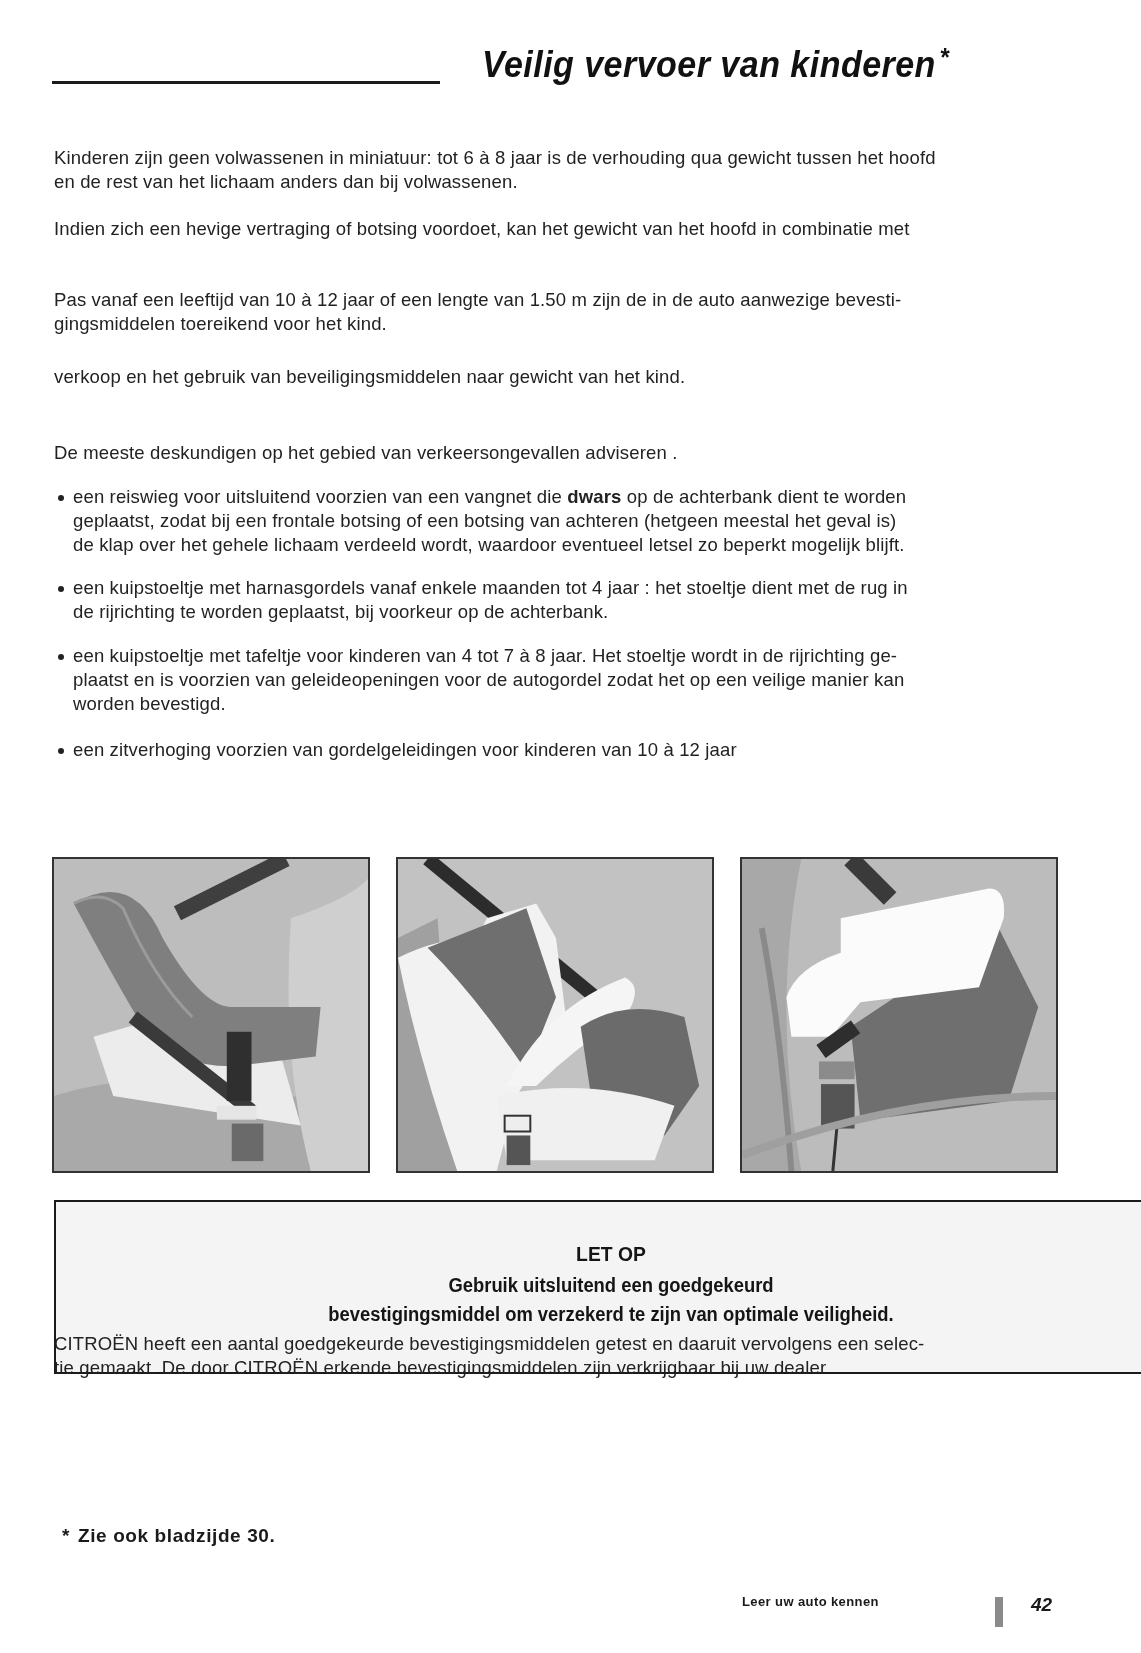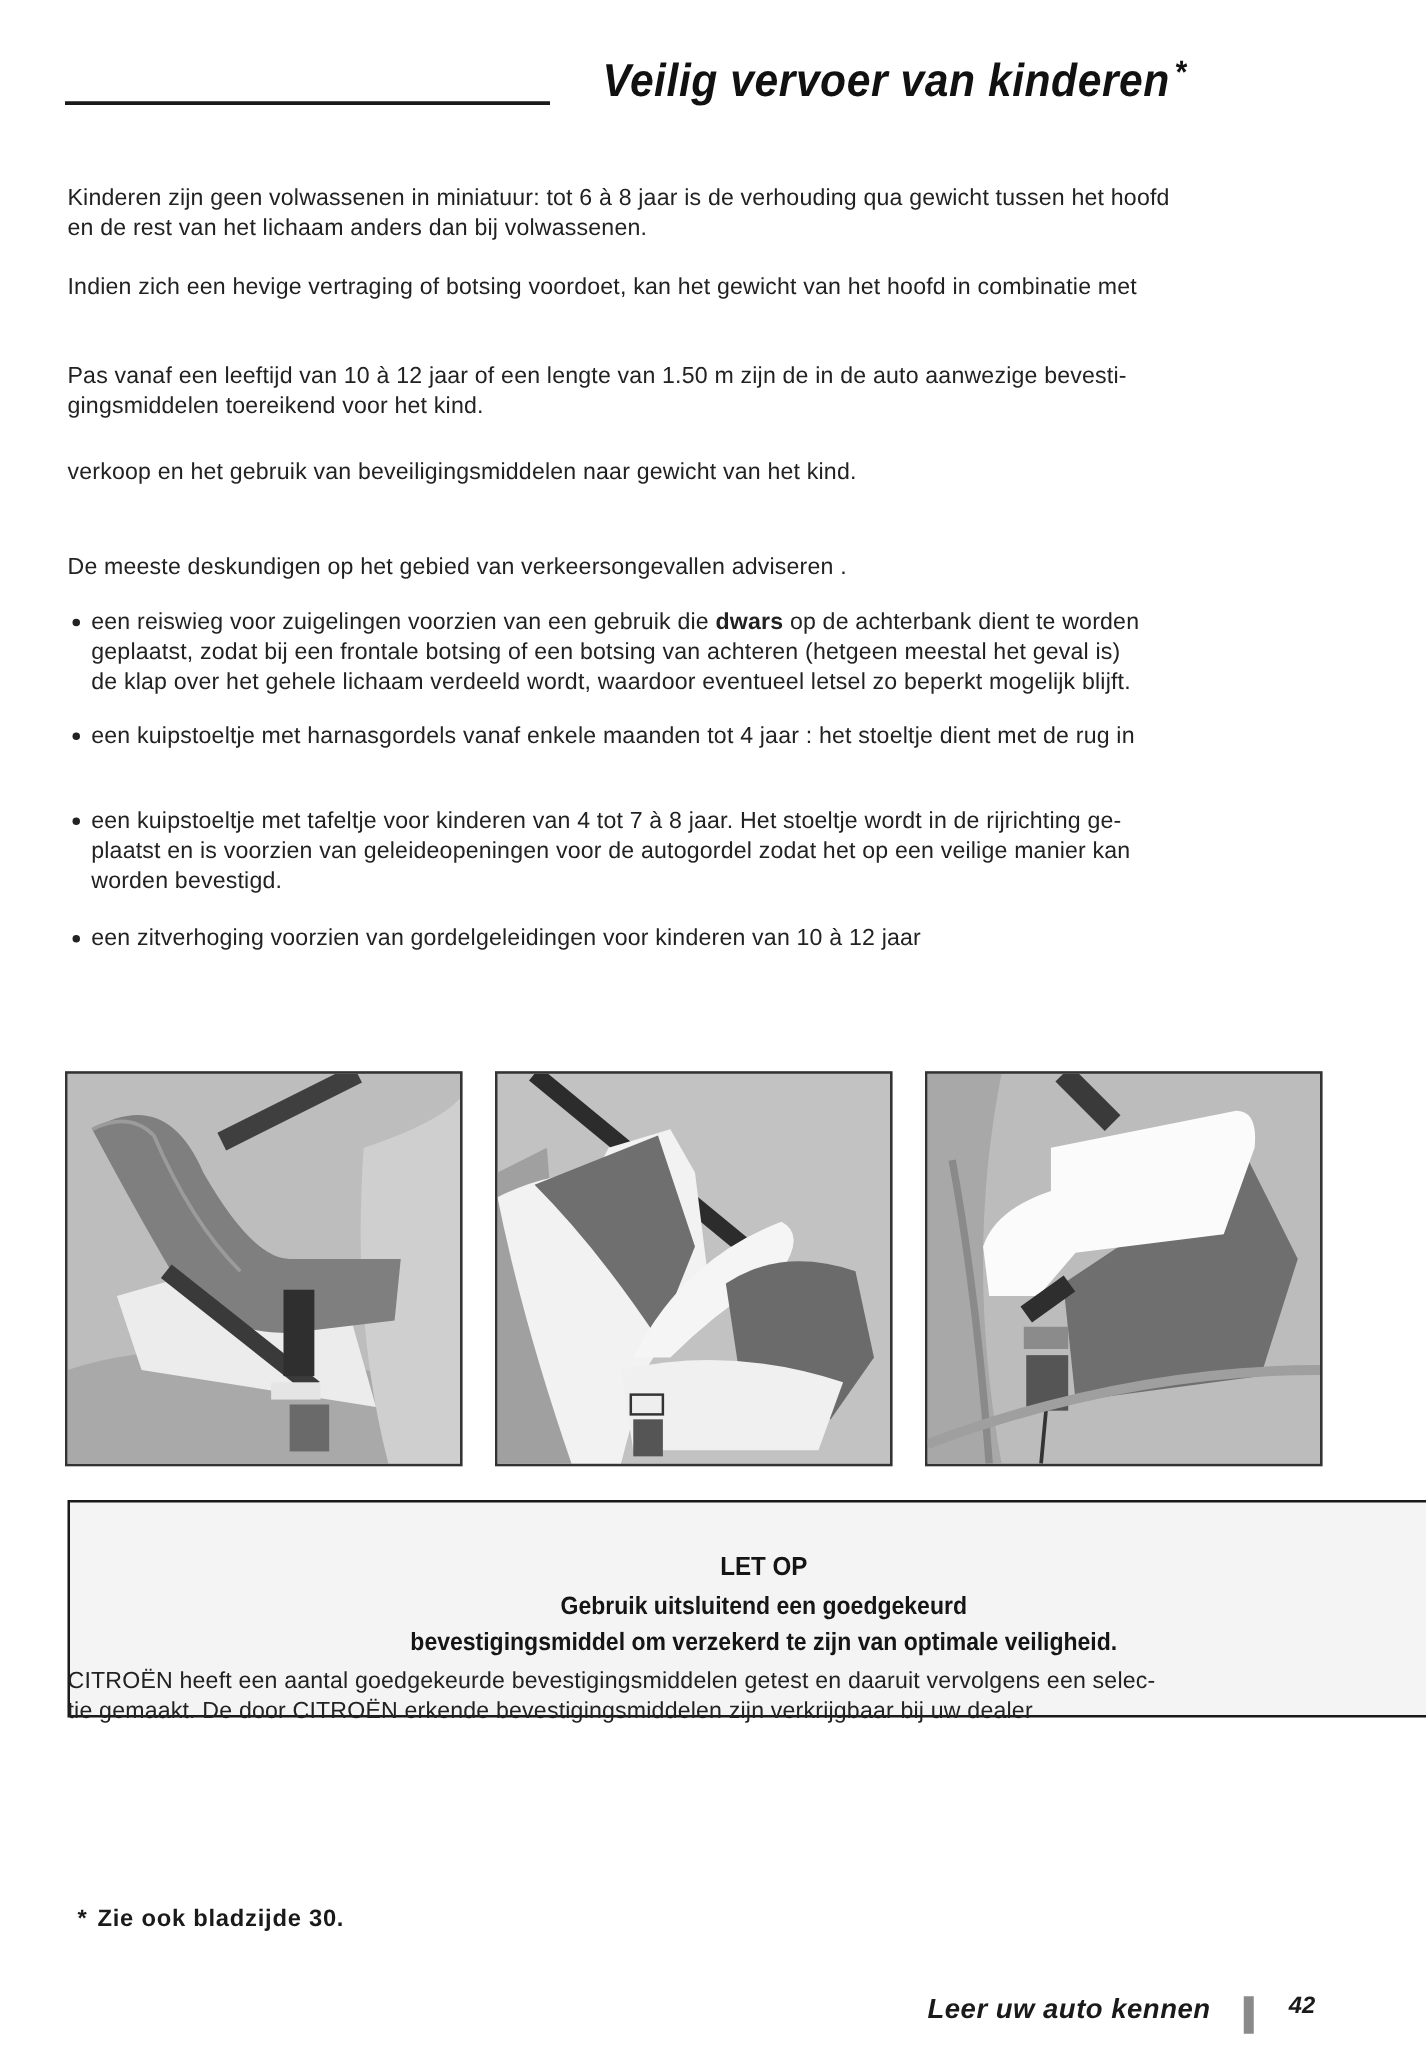--- a/index.html
+++ b/index.html
@@ -125,22 +125,21 @@
       color: #1a1a1a;
       letter-spacing: 0.6px;
     }
     .footnote .star { margin-right: 8px; }
     .footer-section {
       position: absolute;
       left: 742px;
       top: 1594px;
       font-family: "Liberation Sans", sans-serif;
       font-weight: bold;
-      font-style: italic;
-      font-size: 22px;
+      font-size: 13px;
       color: #1a1a1a;
       letter-spacing: 0.4px;
     }
     .footer-bar {
       position: absolute;
       left: 995px;
       top: 1597px;
       width: 8px;
       height: 30px;
       background: #8a8a8a;
@@ -179,28 +178,29 @@
 <div class="body-text" style="top:365px">
   <div>verkoop en het gebruik van beveiligingsmiddelen naar gewicht van het kind.</div>
 </div>
 
 <div class="body-text" style="top:441px">
   <div>De meeste deskundigen op het gebied van verkeersongevallen adviseren .</div>
 </div>
 
 <div class="bullet" style="top:485px">
   <span class="dot"></span>
-  <div><span>een reiswieg voor zuigelingen voorzien van een gebruik die </span><b>dwars</b><span> op de achterbank dient te worden</span></div>
+  <div><span>een reiswieg voor uitsluitend voorzien van een vangnet die </span><b>dwars</b><span> op de achterbank dient te worden</span></div>
   <div>geplaatst, zodat bij een frontale botsing of een botsing van achteren (hetgeen meestal het geval is)</div>
   <div>de klap over het gehele lichaam verdeeld wordt, waardoor eventueel letsel zo beperkt mogelijk blijft.</div>
 </div>
 
 <div class="bullet" style="top:576px">
   <span class="dot"></span>
   <div>een kuipstoeltje met harnasgordels vanaf enkele maanden tot 4 jaar : het stoeltje dient met de rug in</div>
+  <div>de rijrichting te worden geplaatst, bij voorkeur op de achterbank.</div>
 </div>
 
 <div class="bullet" style="top:644px">
   <span class="dot"></span>
   <div>een kuipstoeltje met tafeltje voor kinderen van 4 tot 7 à 8 jaar. Het stoeltje wordt in de rijrichting ge-</div>
   <div>plaatst en is voorzien van geleideopeningen voor de autogordel zodat het op een veilige manier kan</div>
   <div>worden bevestigd.</div>
 </div>
 
 <div class="bullet" style="top:738px">

